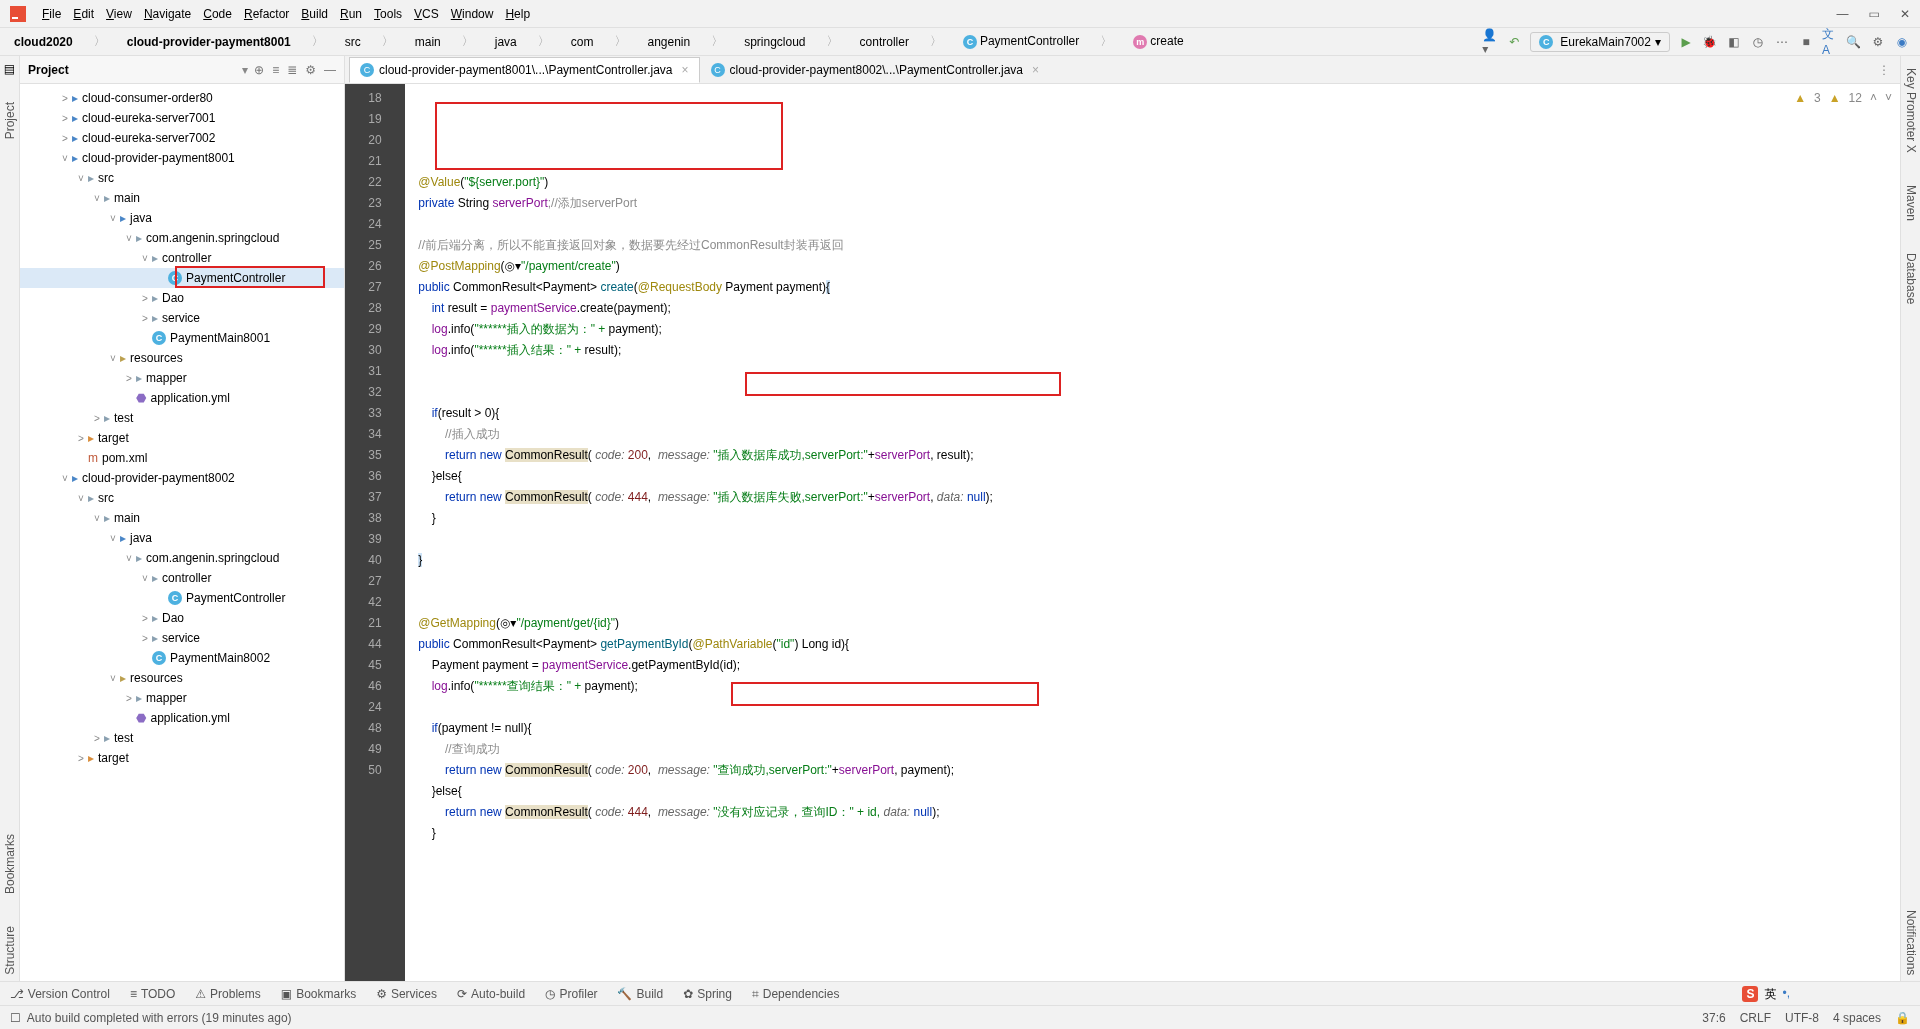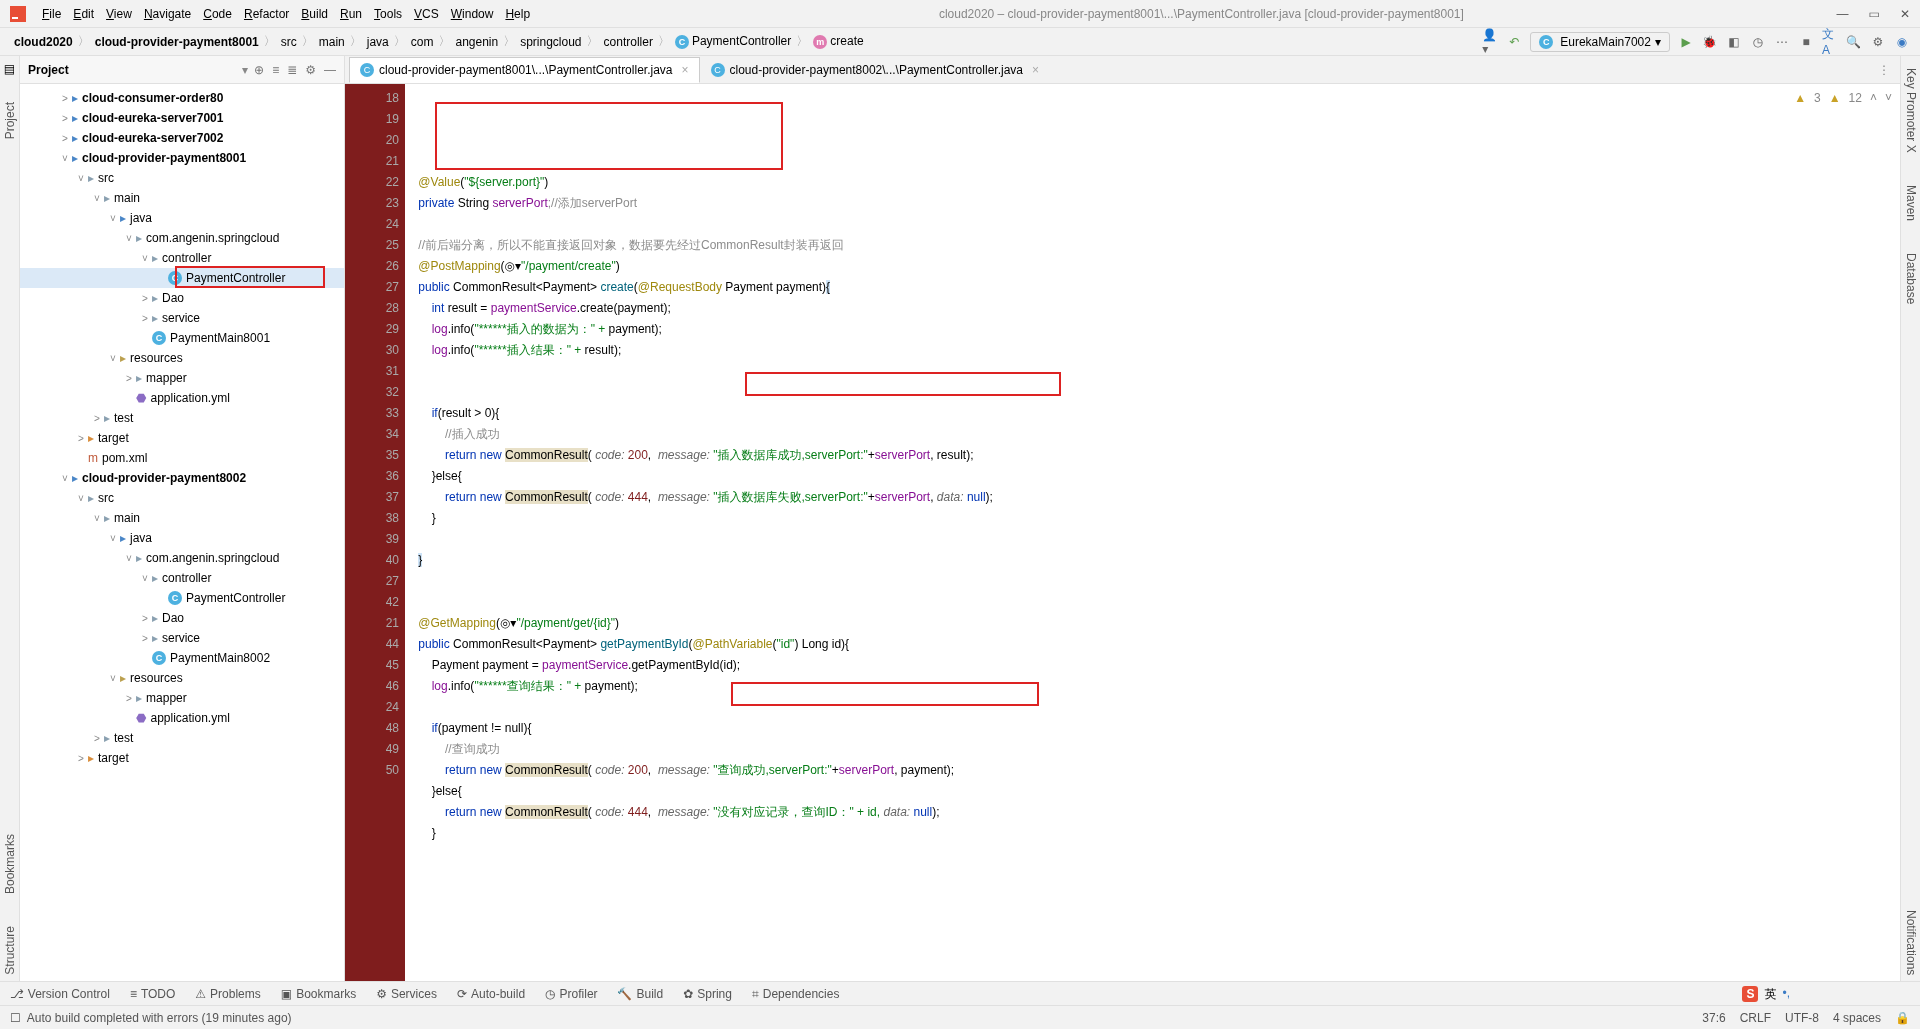--- a/index.html
+++ b/index.html
@@ -5,21 +5,21 @@
 * { margin: 0; padding: 0; box-sizing: border-box; font-family: "Segoe UI", Arial, sans-serif; font-size: 12px; }
 body { background: #fff; color: #000; width: 1920px; height: 1029px; overflow: hidden; position: relative; }
 .menubar { height: 28px; display: flex; align-items: center; padding: 0 10px; background: #f2f2f2; border-bottom: 1px solid #e0e0e0; }
 .menubar .logo { width: 16px; height: 16px; margin-right: 10px; }
 .menubar .menu-item { padding: 0 6px; cursor: default; }
 .menubar .menu-item .u { text-decoration: underline; }
 .menubar .title { margin-left: 30px; color: #888; flex: 1; text-align: center; }
 .menubar .winctrl { display: flex; gap: 20px; margin-left: auto; font-size: 14px; color: #555; }
 
 .navbar { height: 28px; display: flex; align-items: center; padding: 0 10px; background: #f2f2f2; border-bottom: 1px solid #e0e0e0; justify-content: space-between; }
-.navbar .crumbs { display: flex; align-items: center; gap: 1px; }
+.navbar .crumbs { display: flex; align-items: center; gap: 17px; }
 .navbar .crumb { padding: 2px 4px; }
 .navbar .sep { color: #999; }
 .navbar .icon-c { display:inline-flex; width:14px; height:14px; border-radius:50%; background:#4db1e0; color:#fff; align-items:center; justify-content:center; font-size:9px; font-weight:bold; margin-right:3px; }
 .navbar .icon-m { display:inline-flex; width:14px; height:14px; border-radius:50%; background:#e07ab0; color:#fff; align-items:center; justify-content:center; font-size:9px; font-weight:bold; margin-right:3px; }
 .navbar .right { display: flex; align-items: center; gap: 8px; }
 .navbar .runcfg { border:1px solid #ccc; border-radius:3px; padding:2px 8px; display:flex; align-items:center; gap:4px; min-width:130px; }
 .navbar .tool-icon { width:16px; height:16px; display:inline-flex; align-items:center; justify-content:center; color:#666; }
 .navbar .play { color:#5b9e4d; }
 .navbar .bug { color:#5b9e4d; }
 
@@ -37,33 +37,33 @@
 .tree .row { display:flex; align-items:center; height:20px; padding-left:6px; white-space:nowrap; }
 .tree .indent { display:inline-block; }
 .tree .arrow { width:14px; color:#888; font-size:10px; display:inline-block; text-align:center; }
 .tree .folder { color:#8aa0b0; margin-right:4px; }
 .tree .folder-src { color:#4a86c7; margin-right:4px; }
 .tree .folder-res { color:#bba04f; margin-right:4px; }
 .tree .folder-ex { color:#d98e3c; margin-right:4px; }
 .tree .file-c { display:inline-flex; width:14px; height:14px; border-radius:50%; background:#4db1e0; color:#fff; align-items:center; justify-content:center; font-size:9px; font-weight:bold; margin-right:4px; }
 .tree .file-yml { color:#8b6cc4; margin-right:4px; }
 .tree .file-m { color:#c05b3c; margin-right:4px; }
-.tree .bold { font-weight:bold; }
+.tree .bold { font-weight:normal; }
 .tree .selected { background:#dbe9f7; }
 .tree .redbox { border:2px solid #d22; position:absolute; pointer-events:none; }
 
 .editor-area { flex:1; display:flex; flex-direction:column; overflow:hidden; }
 .tabs { height:28px; display:flex; align-items:center; background:#f2f2f2; border-bottom:1px solid #e0e0e0; padding:0 4px; }
 .tab { height:26px; display:flex; align-items:center; padding:0 10px; gap:5px; border:1px solid transparent; }
 .tab.active { background:#fff; border:1px solid #ccc; border-bottom:1px solid #fff; }
 .tab .close { color:#aaa; margin-left:4px; }
 .tabs .more { margin-left:auto; color:#888; padding:0 6px; }
 
 .editor-body { flex:1; display:flex; overflow:hidden; position:relative; }
-.gutter { width:60px; text-align:right; padding:4px 6px; color:#aaa; font-family:Consolas,monospace; font-size:13px; line-height:21px; user-select:none; background:#7f1d1d; }
+.gutter { width:60px; text-align:center; padding:4px 6px; color:#aaa; font-family:Consolas,monospace; font-size:13px; line-height:21px; user-select:none; background:#404040; }
 .code { flex:1; padding:4px 0; font-family:Consolas,monospace; font-size:13px; line-height:21px; white-space:pre; overflow:hidden; position:relative; }
 .code .ln { height:21px; }
 .kw { color:#0033b3; }
 .ann { color:#9e880d; }
 .str { color:#067d17; }
 .field { color:#871094; }
 .cmt { color:#8c8c8c; }
 .param { color:#666; font-style:italic; }
 .method { color:#00627a; }
 .num { color:#7f1d1d; }
@@ -81,21 +81,20 @@
 </style>
 </head>
 <body>
 
 <div class="menubar">
   <svg class="logo" viewBox="0 0 16 16">
       <rect width="16" height="16" fill="#e84e36"></rect>
       <rect x="2" y="11" width="6" height="2" fill="#fff"></rect>
     </svg>
   <div id="menu-items"><span class="menu-item"><span class="u">F</span>ile</span><span class="menu-item"><span class="u">E</span>dit</span><span class="menu-item"><span class="u">V</span>iew</span><span class="menu-item"><span class="u">N</span>avigate</span><span class="menu-item"><span class="u">C</span>ode</span><span class="menu-item"><span class="u">R</span>efactor</span><span class="menu-item"><span class="u">B</span>uild</span><span class="menu-item"><span class="u">R</span>un</span><span class="menu-item"><span class="u">T</span>ools</span><span class="menu-item"><span class="u">V</span>CS</span><span class="menu-item"><span class="u">W</span>indow</span><span class="menu-item"><span class="u">H</span>elp</span></div>
-  <div class="title">cloud2020 – cloud-provider-payment8001\...\PaymentController.java [cloud-provider-payment8001]</div>
   <div class="winctrl">
     <span>—</span>
     <span>▭</span>
     <span>✕</span>
   </div>
 </div>
 
 <div class="navbar">
   <div class="crumbs" id="crumbs">
       <span class="crumb" style="font-weight: bold;">cloud2020</span>

